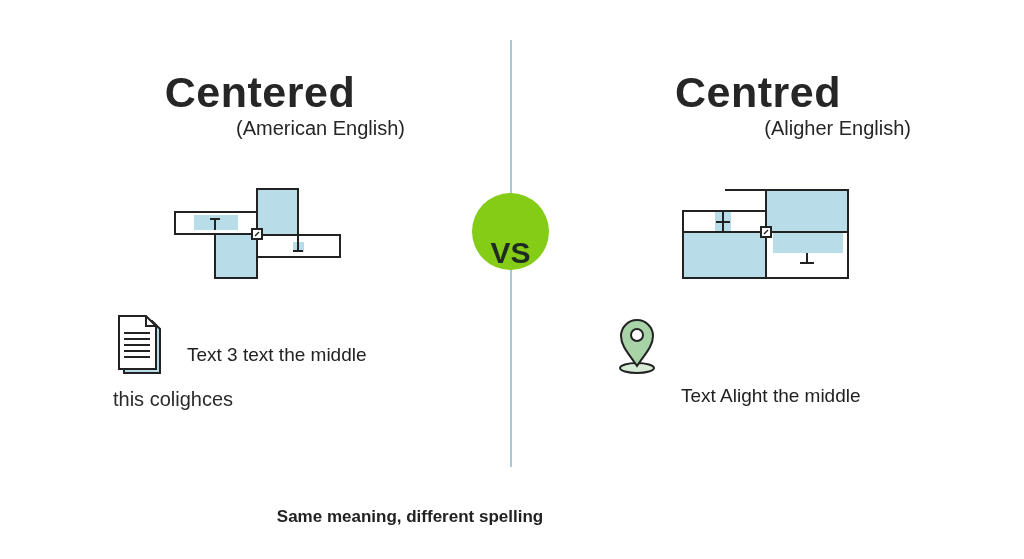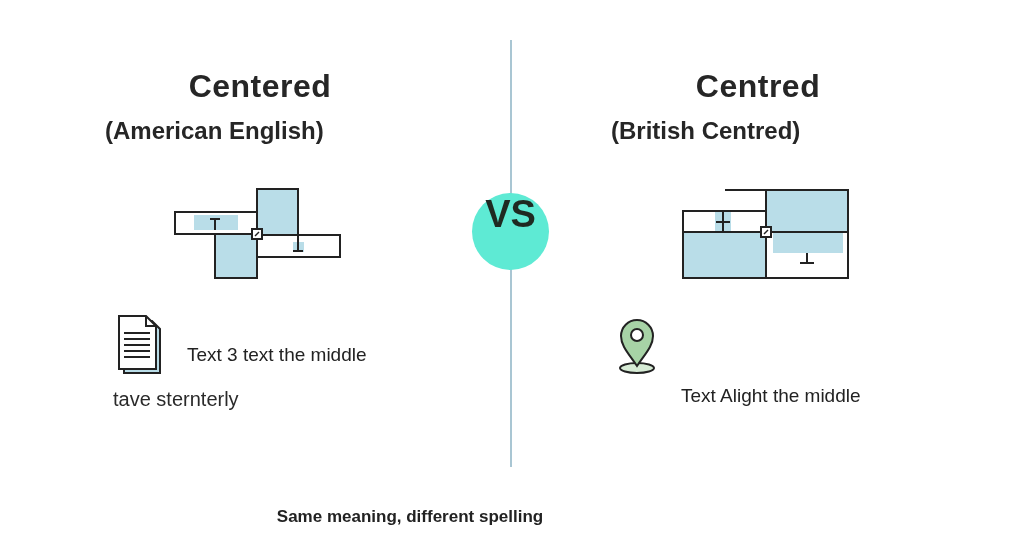--- a/index.html
+++ b/index.html
@@ -1,21 +1,21 @@
 <!DOCTYPE html>
 <html><head>
 <meta charset="utf-8">
 <style>
   html,body{margin:0;padding:0;background:#fff;}
   body{width:1024px;height:559px;position:relative;overflow:hidden;font-family:"Liberation Sans",sans-serif;color:#222;}
   .abs{position:absolute;}
-  .title{font-weight:bold;font-size:32px;color:#262626;text-align:center;letter-spacing:0.5px;}
-  .subtitle{font-weight:bold;font-size:24px;color:#262626;text-align:left;}
+  .title{font-weight:bold;font-size:43px;color:#262626;text-align:center;letter-spacing:0.5px;}
+  .subtitle{font-weight:normal;font-size:20px;color:#262626;text-align:right;}
   .divider{left:510px;top:40px;width:2px;height:427px;background:#a9c6d3;}
-  .vs{left:472px;top:193px;width:77px;height:77px;border-radius:50%;background:#5eead4;display:flex;align-items:flex-start;justify-content:center;font-weight:bold;font-size:38px;color:#1f2a22;}
+  .vs{left:472px;top:193px;width:77px;height:77px;border-radius:50%;background:#84cc16;display:flex;align-items:flex-end;justify-content:center;font-weight:bold;font-size:30px;color:#1f2a22;}
   .feature-label{font-weight:normal;font-size:19px;color:#222;}
   .desc{font-size:20px;color:#2a2a2a;line-height:24px;}
   .footer{left:0;width:820px;top:507px;text-align:center;font-weight:bold;font-size:17px;color:#222;}
 </style>
 </head>
 <body>
 
 <div class="abs title" style="left:110px;top:68px;width:300px;">Centered</div>
 <div class="abs subtitle" style="left:105px;top:117px;width:300px;">(American English)</div>
 
@@ -52,30 +52,30 @@
       <line x1="8" y1="20" x2="34" y2="20"></line>
       <line x1="8" y1="26" x2="34" y2="26"></line>
       <line x1="8" y1="32" x2="34" y2="32"></line>
       <line x1="8" y1="38" x2="34" y2="38"></line>
       <line x1="8" y1="44" x2="34" y2="44"></line>
     </g>
   </svg>
 </div>
 <div class="abs feature-label" style="left:187px;top:344px;">Text 3 text the middle</div>
 <div class="abs desc" style="left:113px;top:387px;">
-  <div>tave sternterly</div>
+  <div>this colighces</div>
 </div>
 
 <div class="abs divider"></div>
 <div class="abs vs">
     <span>VS</span>
   </div>
 
 <div class="abs title" style="left:608px;top:68px;width:300px;">Centred</div>
-<div class="abs subtitle" style="left:611px;top:117px;width:300px;">(British Centred)</div>
+<div class="abs subtitle" style="left:611px;top:117px;width:300px;">(Aligher English)</div>
 
 <svg class="abs" style="left:680px;top:187px;" width="172" height="94" viewBox="0 0 172 94">
   <rect x="86" y="3" width="82" height="43" fill="#b9dde8"></rect>
   <rect x="3" y="45" width="83" height="46" fill="#b9dde8"></rect>
   <rect x="93" y="46" width="70" height="20" fill="#b9dde8"></rect>
   <rect x="35" y="24" width="16" height="21" fill="#b9dde8"></rect>
   <g fill="none" stroke="#222" stroke-width="2">
     <line x1="45" y1="3" x2="86" y2="3"></line>
     <rect x="86" y="3" width="82" height="42"></rect>
     <rect x="3" y="24" width="83" height="21"></rect>

